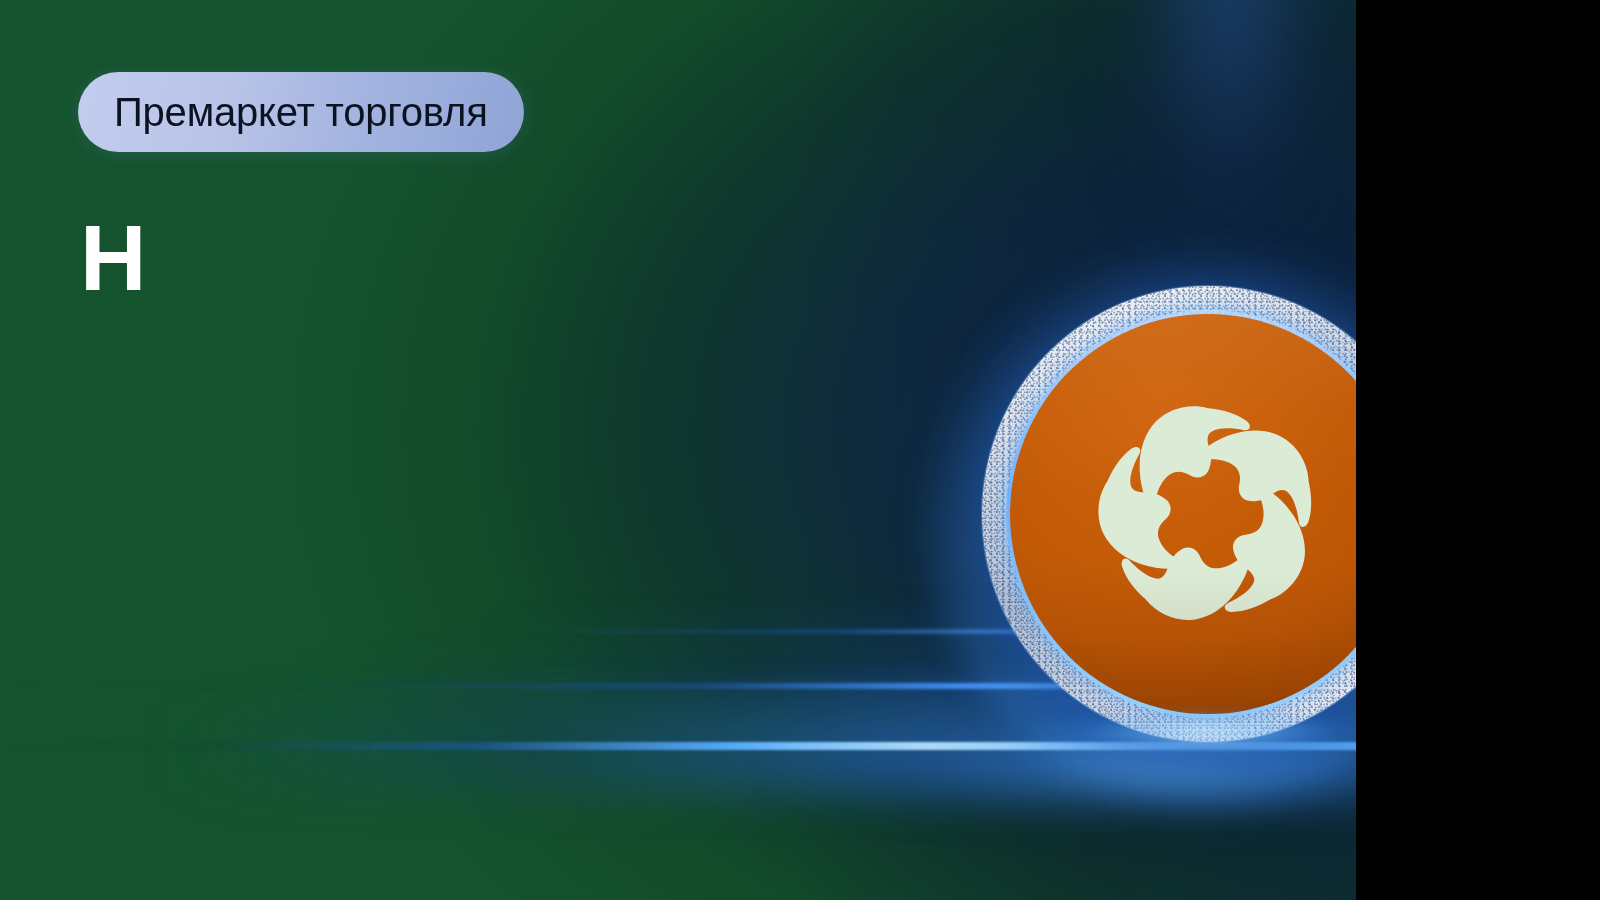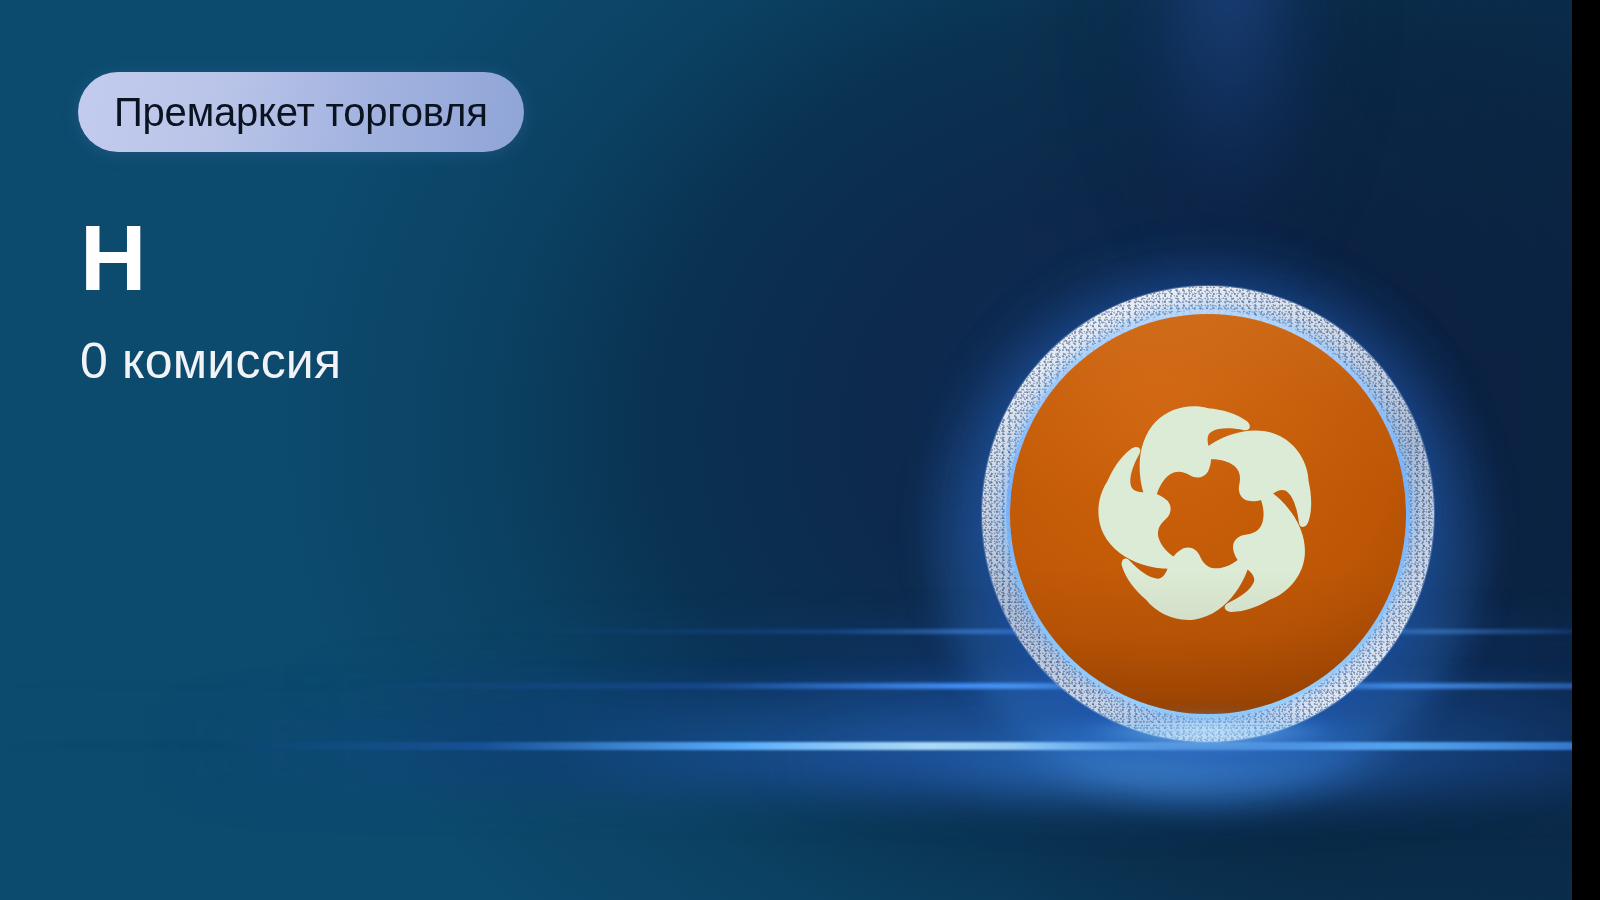--- a/index.html
+++ b/index.html
@@ -7,22 +7,22 @@
 
   html, body {
     width:1600px; height:900px;
     background:#000000;
     overflow:hidden;
     font-family:"Liberation Sans","DejaVu Sans",sans-serif;
   }
 
   .stage{
     position:relative;
-    width:1572px; height:900px;
-    background:#0c4a6e;
+    width:1356px; height:900px;
+    background:#14532d;
     overflow:hidden;
   }
 
   
 
   
   .bg-navy{
     position:absolute; inset:0;
     background:
       radial-gradient(ellipse 900px 720px at 1180px 430px,
@@ -352,21 +352,20 @@
   </div>
 
   <div class="floor-glow"></div>
 
   <div class="badge">
     <span class="badge-label">Премаркет торговля</span>
   </div>
 
   <div class="headline">H</div>
 
-  <div class="subtitle">0 комиссия</div>
 
   <div class="coin-wrap">
     <div class="coin-glow"></div>
     <div class="coin-rim"></div>
     <div class="coin-innerring"></div>
 
     <div class="coin-face">
       <svg class="coin-logo" viewBox="0 0 200 200">
         <defs>
           <g id="petal">

